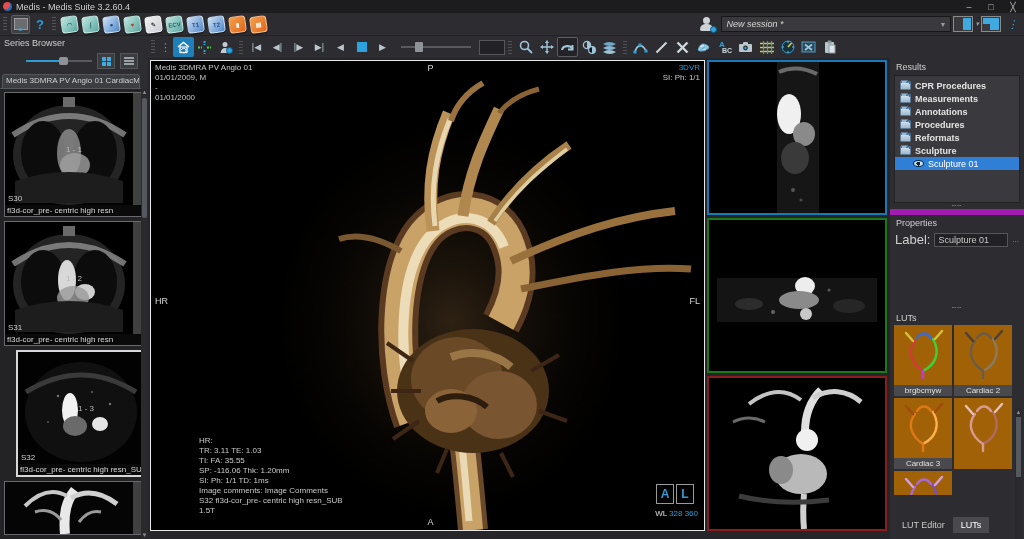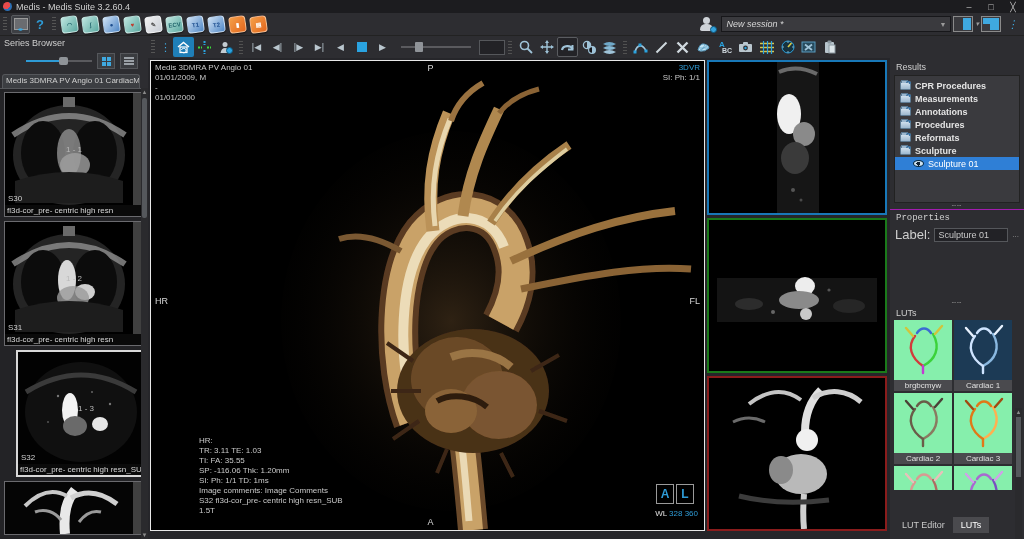--- a/index.html
+++ b/index.html
@@ -132,32 +132,32 @@
   .tree-row.child { padding-left:18px; font-weight:normal; }
   .tree-row.selected { background:#2f7fd6; color:#fff; }
   .folder-ico { width:11px; height:9px; margin-right:4px; position:relative;
     background:linear-gradient(#d8e6f2,#9db8cf); border:1px solid #5e7b93; border-radius:1px; }
   .folder-ico:before { content:""; position:absolute; left:0; top:-2px; width:5px; height:2px;
     background:#9db8cf; border:1px solid #5e7b93; border-bottom:none; }
   .folder-ico:after { content:"↷"; position:absolute; right:-1px; top:-3px; font-size:6px; color:#2e6da3; }
   .eye-ico { width:11px; height:7px; margin-right:4px; border-radius:50%;
     background:radial-gradient(circle at 50% 50%, #123 0 2px, #cfe2f0 2px 100%); border:1px solid #0a2a40; }
   .splitter { text-align:center; color:#8a8a8a; font-size:7px; line-height:6px; height:6px; letter-spacing:1px; }
-  .props-title { font-size:9px; color:#cfcfcf; padding:3px 6px 2px; border-top:1px solid #a21caf;font-family:Liberation Mono, monospace; }
+  .props-title { font-size:9px; color:#cfcfcf; padding:3px 6px 2px; border-top:6px solid #a21caf; }
   .label-row { display:flex; align-items:center; padding:2px 5px; }
   .label-cap { font-size:13px; color:#cfcfcf; margin-right:4px; }
   .label-input { width:78px; height:14px; background:#222226; border:1px solid #55575b;
     font-size:9px; color:#c9c9c9; padding:0 3px; line-height:13px; }
   .more-btn { margin-left:4px; font-size:8px; color:#9a9a9a; }
 
   
   .luts-title { font-size:9px; color:#cfcfcf; padding:2px 6px 2px; }
   .lut-grid { margin-left:4px; width:118px; height:170px; overflow:hidden;
     display:grid; grid-template-columns:58px 58px; gap:2px; }
-  .lut-tile { width:58px; position:relative; background:#86efac; }
+  .lut-tile { width:58px; position:relative; background:#a16207; }
   .lut-tile.selected { background:#1c3a55; }
   .lut-img { width:58px; height:56px; }
   .lut-name { font-size:8px; color:#e0e0e0; background:#4a4a4e; text-align:center; height:11px; line-height:11px;
     white-space:nowrap; overflow:hidden; }
   .lut-scroll { position:absolute; right:2px; top:372px; width:7px; height:170px; background:#2a2a2d; }
   .lut-scroll .arrow { position:absolute; left:0; width:7px; height:8px; color:#8a8a8a; font-size:6px; text-align:center; line-height:8px; }
   .lut-scroll .thumbbar { position:absolute; left:1px; top:9px; width:5px; height:60px; background:#55585c; }
   .lut-tabs { position:absolute; left:4px; bottom:6px; display:flex; }
   .lut-tab { font-size:9px; color:#c9c9c9; padding:3px 8px; background:#2d2d31; }
   .lut-tab.active { background:#4a4a4e; color:#fff; }
@@ -645,32 +645,20 @@
           <g fill="none" stroke-width="2.4" stroke-linecap="round">
             <path d="M29 46 C17 38, 13 26, 21 16"></path>
               <path d="M29 46 C41 40, 47 28, 39 14"></path>
             <path d="M23 13 C27 7, 33 7, 37 13"></path>
               <path d="M19 16 L12 8 M41 14 L48 6"></path>
               <path d="M29 46 L29 53"></path>
           </g>
         </svg>
         <div class="lut-name">brgbcmyw</div>
       </div>
-      <div class="lut-tile selected">
-        <svg class="lut-img th-blue" viewBox="0 0 58 56">
-          <g fill="none" stroke-width="2.4" stroke-linecap="round">
-            <path d="M29 46 C17 38, 13 26, 21 16"></path>
-              <path d="M29 46 C41 40, 47 28, 39 14"></path>
-            <path d="M23 13 C27 7, 33 7, 37 13"></path>
-              <path d="M19 16 L12 8 M41 14 L48 6"></path>
-              <path d="M29 46 L29 53"></path>
-          </g>
-        </svg>
-        <div class="lut-name">Cardiac 1</div>
-      </div>
       <div class="lut-tile">
         <svg class="lut-img th-sepia" viewBox="0 0 58 56">
           <g fill="none" stroke-width="2.4" stroke-linecap="round">
             <path d="M29 46 C17 38, 13 26, 21 16"></path>
               <path d="M29 46 C41 40, 47 28, 39 14"></path>
             <path d="M23 13 C27 7, 33 7, 37 13"></path>
               <path d="M19 16 L12 8 M41 14 L48 6"></path>
               <path d="M29 46 L29 53"></path>
           </g>
         </svg>

